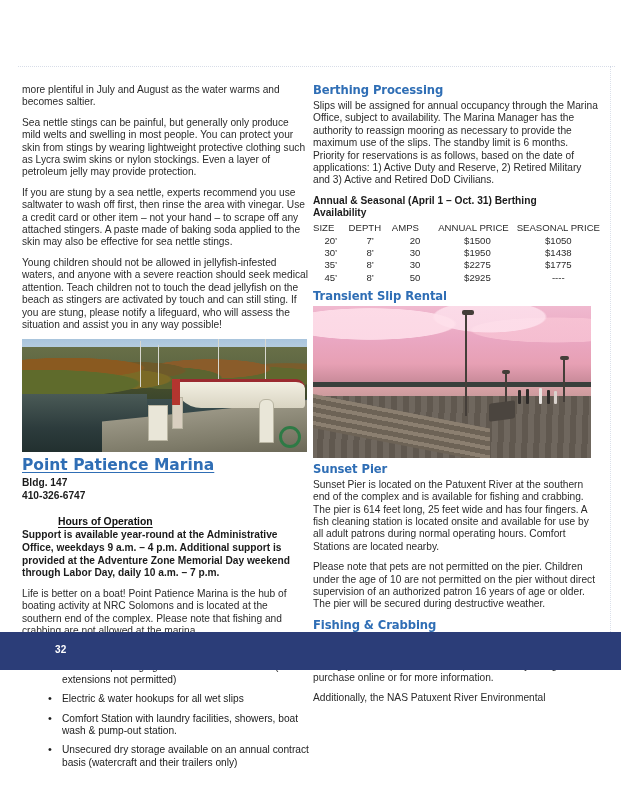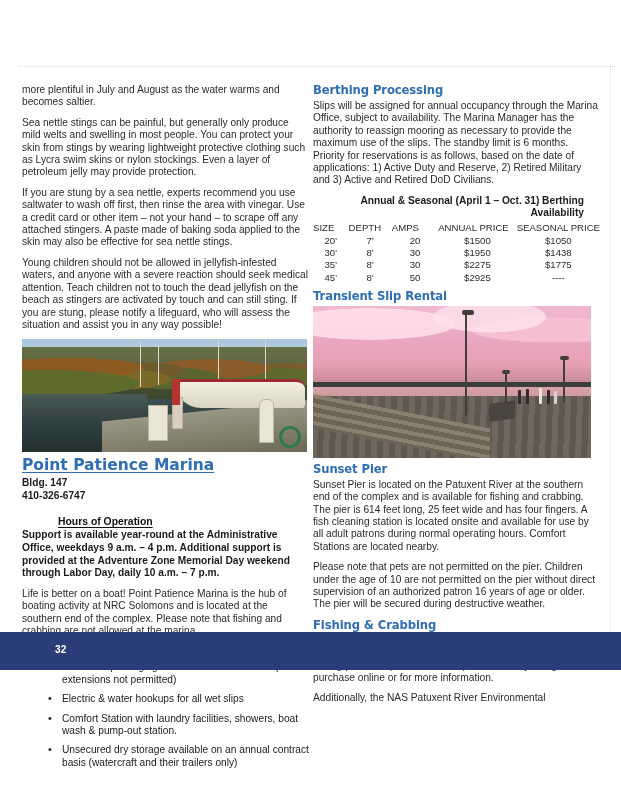--- a/index.html
+++ b/index.html
@@ -248,21 +248,20 @@
   table.price .c2 { width: 55px; }
   table.price .c3 { width: 82px; }
   table.price .c4 { width: auto; }
 
   .table-title {
     font-size: 10.2px;
     line-height: 12.4px;
     font-weight: bold;
     color: #1b1b1b;
     margin: 2px 16px 2px 0;
-    text-align: right;
   }
 
   
   .footer {
     position: absolute;
     left: 0;
     bottom: 34px;
     width: 621px;
     height: 38px;
     background: #2b3d78;

